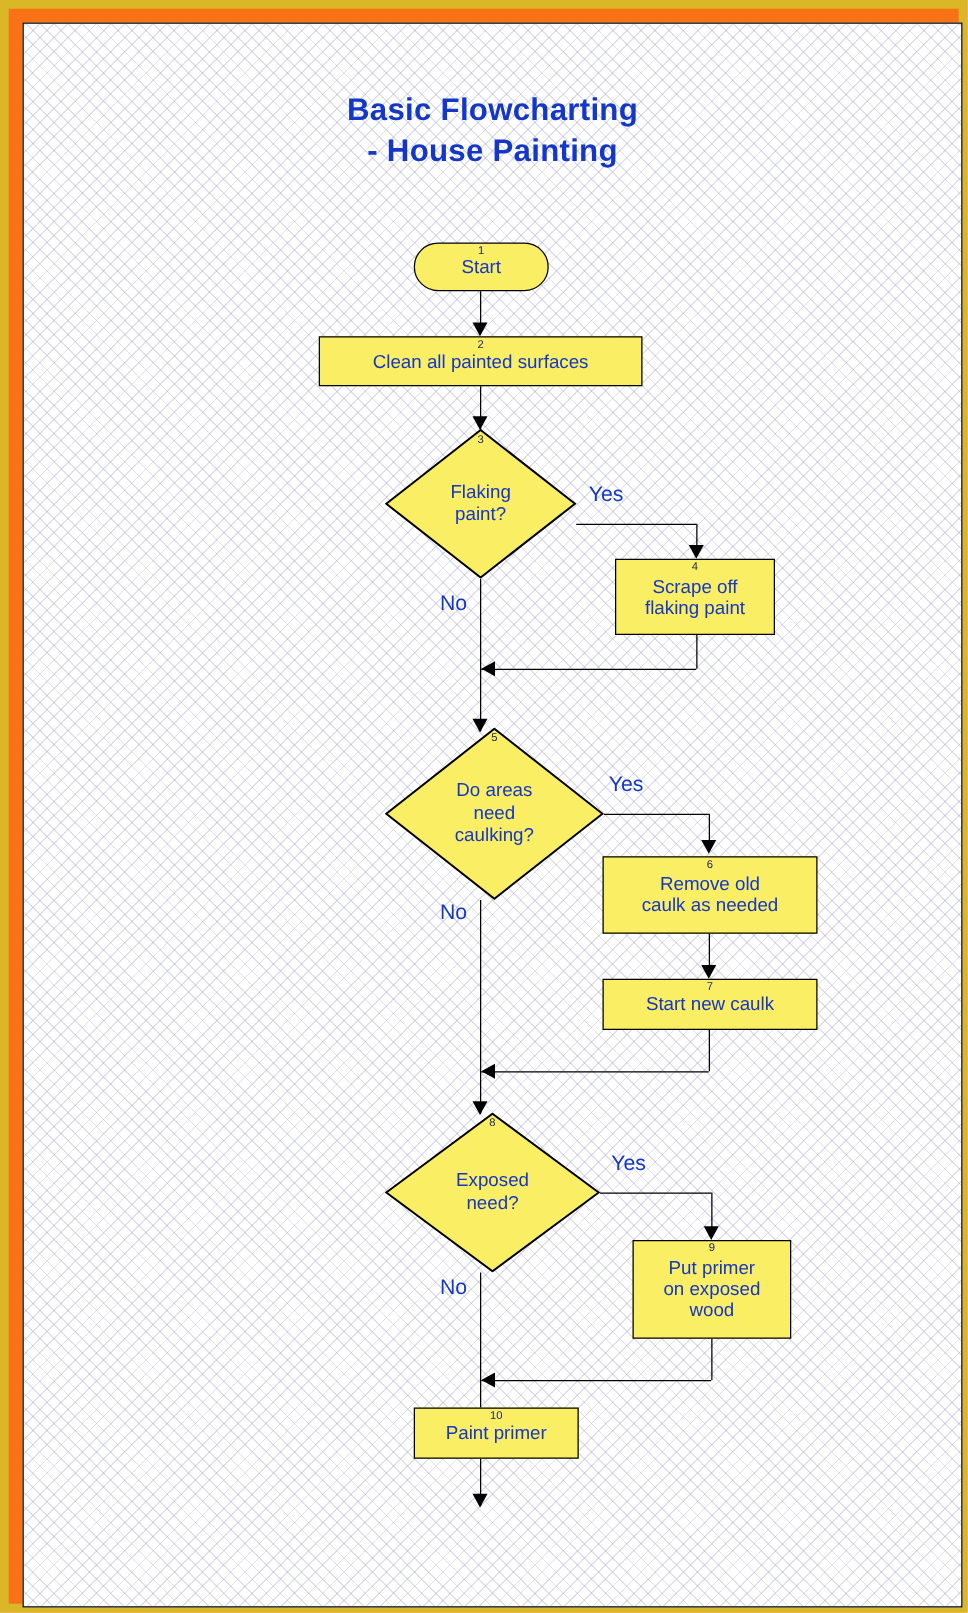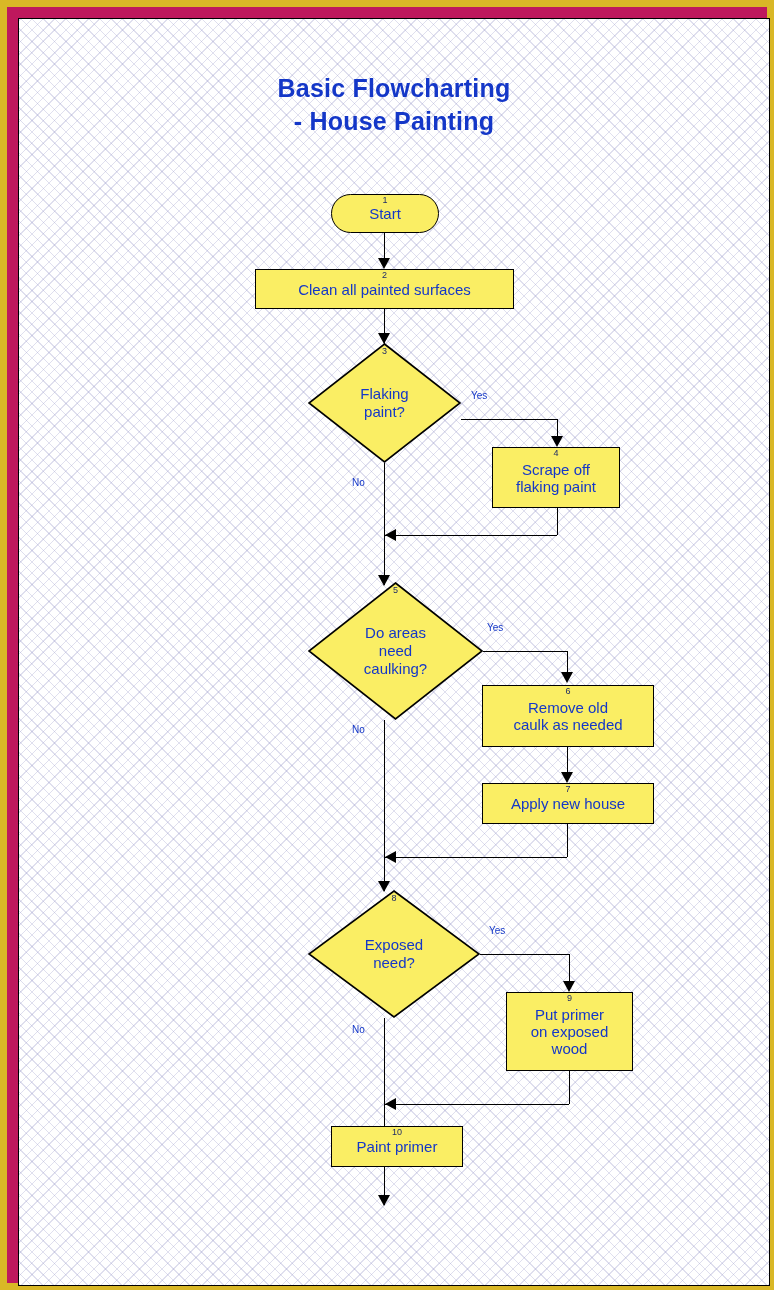--- a/index.html
+++ b/index.html
@@ -14,21 +14,21 @@
   }
 
   
   #page-frame {
     position: absolute;
     left: 0; top: 0;
     width: 774px;
     height: 1290px;
     box-sizing: border-box;
     border: 7px solid #d9b726;
-    background: #be185d;
+    background: #f97316;
   }
 
   
   #canvas {
     position: absolute;
     left: 11px;
     top: 11px;
     width: 752px;
     height: 1268px;
     box-sizing: border-box;
@@ -136,21 +136,21 @@
     width: 0; height: 0;
     border-top: 6px solid transparent;
     border-bottom: 6px solid transparent;
     border-right: 11px solid #000000;
   }
 
   
   .branch-label {
     position: absolute;
     color: #1437c8;
-    font-size: 10px;
+    font-size: 17px;
     line-height: 17px;
   }
 </style>
 </head>
 <body>
 
 <div id="page-frame">
   <div id="canvas">
 
     <div id="chart-title">Basic Flowcharting
@@ -219,21 +219,21 @@
       <span class="num">6</span>
       <span class="label">Remove old
 caulk as needed</span>
     </div>
 
     <div class="vline" style="left:548px; top:728px; height:34px;"></div>
     <div class="arrow-down" style="left:542px; top:753px;"></div>
 
     <div class="node" style="left:463px; top:764px; width:172px; height:41px;">
       <span class="num">7</span>
-      <span class="label">Apply new house</span>
+      <span class="label">Start new caulk</span>
     </div>
 
     <div class="vline" style="left:365px; top:701px; height:171px;"></div>
     <span class="branch-label" style="left:333px; top:702px;">No</span>
 
     <div class="vline" style="left:548px; top:805px; height:33px;"></div>
     <div class="hline" style="left:366px; top:838px; width:182px;"></div>
     <div class="arrow-left" style="left:366px; top:832px;"></div>
     <div class="arrow-down" style="left:359px; top:862px;"></div>
 

